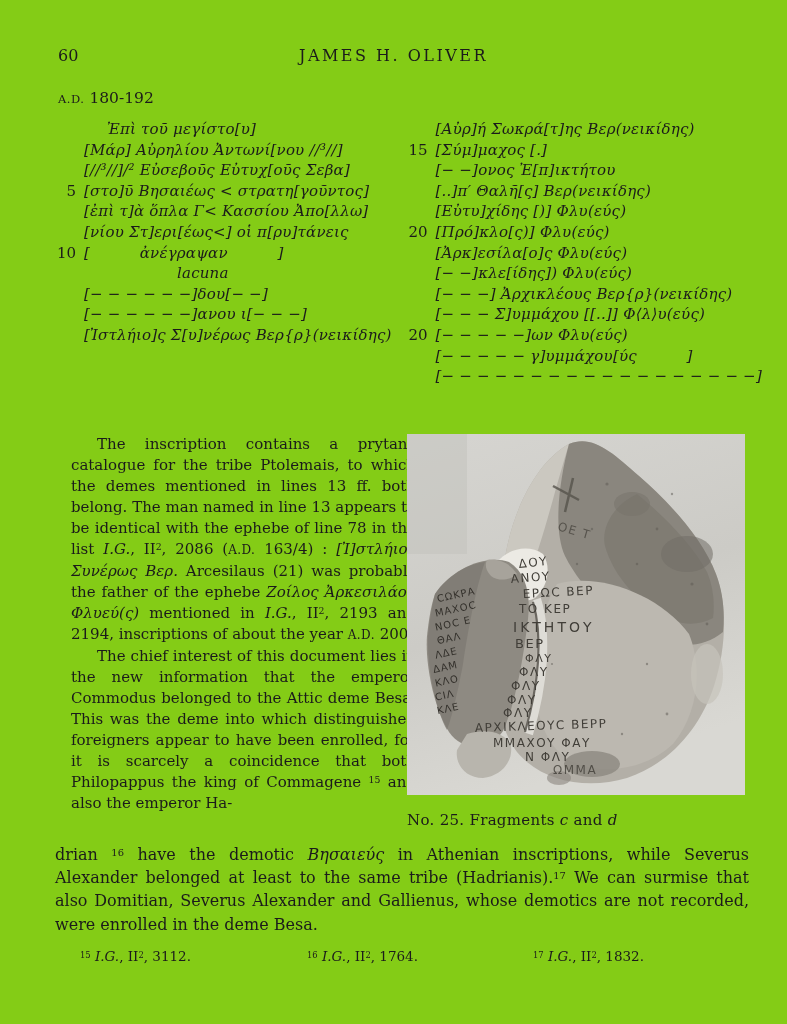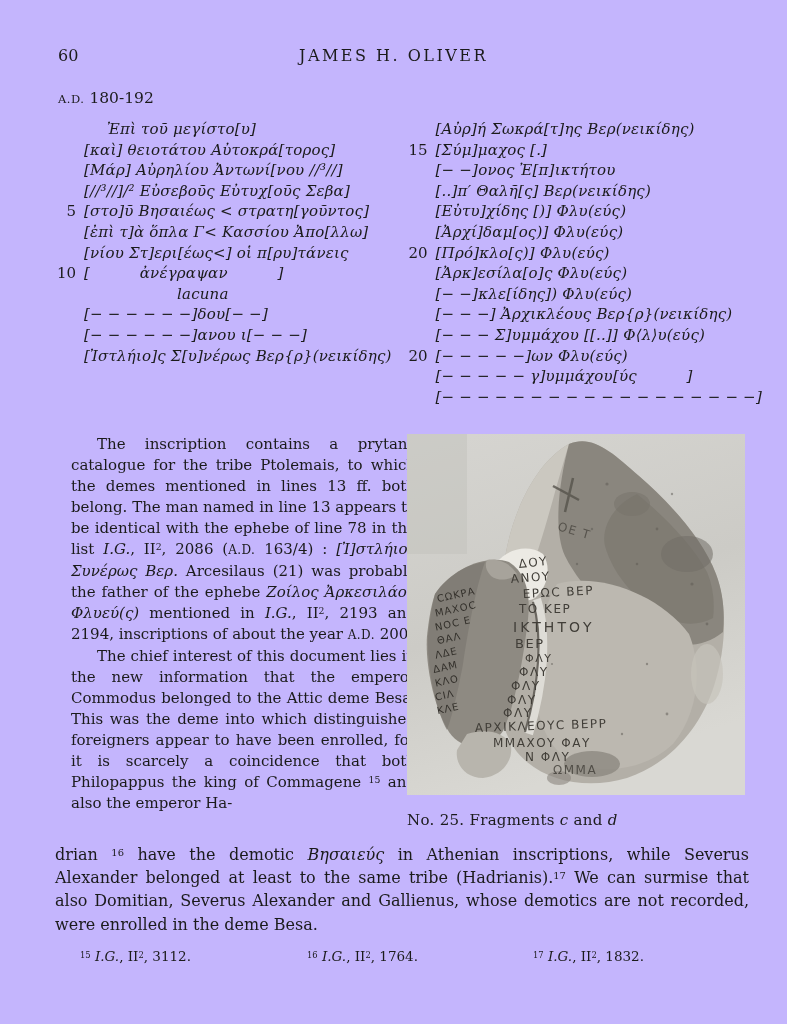--- a/index.html
+++ b/index.html
@@ -3,21 +3,21 @@
 <meta charset="utf-8">
 <style>
   html,body{margin:0;padding:0;}
   body{
     width:787px;height:1024px;
     background:#fcfcfa;
     font-family:"DejaVu Serif","Liberation Serif",serif;
     color:#1b1b1b;
     -webkit-font-smoothing:antialiased;
   }
-  .page{position:relative;width:787px;height:1024px;overflow:hidden;background:#c4b5fd;}
+  .page{position:relative;width:787px;height:1024px;overflow:hidden;background:#84cc16;}
 
   
   .pageno{position:absolute;top:46px;left:58px;font-size:16px;}
   .running-title{position:absolute;top:46px;left:0;right:0;text-align:center;font-size:16px;letter-spacing:2.5px;}
   .dateline{position:absolute;top:89px;left:58px;font-size:15.5px;}
   .dateline .era{font-size:11.5px;letter-spacing:.5px;}
 
   
   .inscription{position:absolute;top:119px;left:40px;width:715px;display:flex;}
   .col-left{width:352px;}
@@ -64,21 +64,20 @@
 
   <div class="inscription">
     <div class="col-left">
 
     <div class="iline ind">
           <span class="num"></span>
           <span class="txt">Ἐπὶ τοῦ μεγίστο[υ]</span>
         </div>
         <div class="iline">
           <span class="num"></span>
-          <span class="txt">[καὶ] θειοτάτου Αὐτοκρά[τορος]</span>
         </div>
         <div class="iline">
           <span class="num"></span>
           <span class="txt">[Μάρ] Αὐρηλίου Ἀντωνί[νου //³//]</span>
         </div>
         <div class="iline">
           <span class="num"></span>
           <span class="txt">[//³//]/² Εὐσεβοῦς Εὐτυχ[οῦς Σεβα]</span>
         </div>
         <div class="iline">
@@ -131,24 +130,20 @@
           <span class="num"></span>
           <span class="txt">[− −]ονος Ἐ[π]ικτήτου</span>
         </div>
         <div class="iline">
           <span class="num"></span>
           <span class="txt">[..]π′ Θαλῆ[ς] Βερ(νεικίδης)</span>
         </div>
         <div class="iline">
           <span class="num"></span>
           <span class="txt">[Εὐτυ]χίδης [)] Φλυ(εύς)</span>
-        </div>
-        <div class="iline">
-          <span class="num"></span>
-          <span class="txt">[Ἀρχί]δαμ[ος)] Φλυ(εύς)</span>
         </div>
         <div class="iline">
           <span class="num">20</span>
           <span class="txt">[Πρό]κλο[ς)] Φλυ(εύς)</span>
         </div>
         <div class="iline">
           <span class="num"></span>
           <span class="txt">[Ἀρκ]εσίλα[ο]ς Φλυ(εύς)</span>
         </div>
         <div class="iline">

